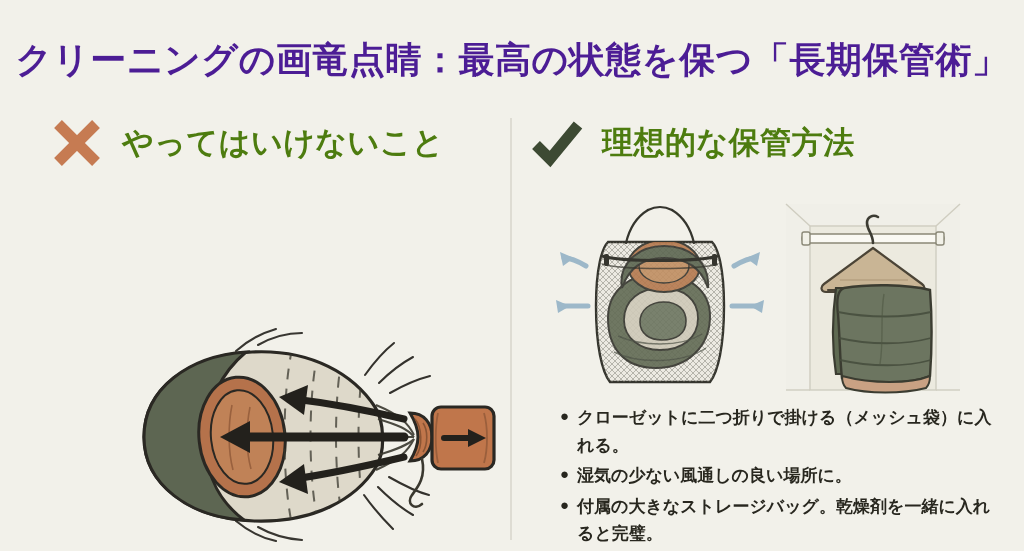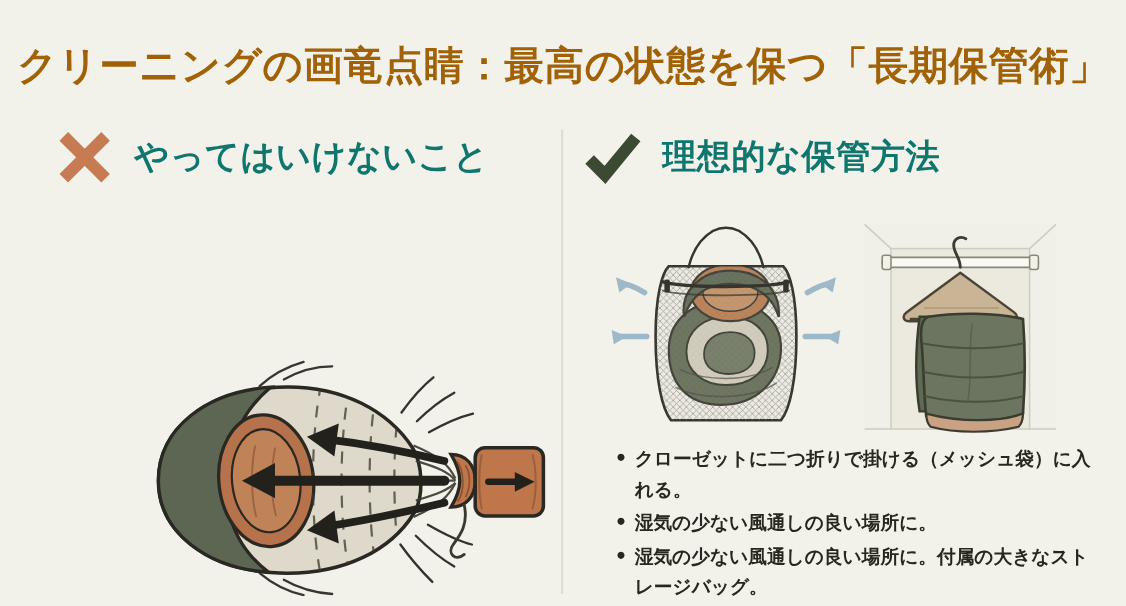--- a/index.html
+++ b/index.html
@@ -27,21 +27,21 @@
   
   .title {
     position: absolute;
     left: 0;
     top: 36px;
     width: 1024px;
     text-align: center;
     font-size: 36px;
     font-weight: 700;
     letter-spacing: 0.5px;
-    color: #a16207;
+    color: #4c1d95;
     white-space: nowrap;
   }
 
   
   .divider {
     position: absolute;
     left: 510px;
     top: 118px;
     width: 2px;
     height: 422px;
@@ -66,21 +66,21 @@
     width: 54px;
     height: 54px;
     flex: 0 0 54px;
     position: relative;
   }
   .head-icon svg { display: block; width: 54px; height: 54px; }
 
   .head-label {
     font-size: 31px;
     font-weight: 700;
-    color: #0f766e;
+    color: #4d7c0f;
     letter-spacing: 0.5px;
     white-space: nowrap;
   }
 
   
   .illus-left {
     position: absolute;
     left: 82px;
     top: 215px;
     width: 370px;
@@ -377,17 +377,17 @@
     <div class="bullet-row">
       <span class="bullet-dot">●</span>
       <span class="bullet-text">クローゼットに二つ折りで掛ける（メッシュ袋）に入れる。</span>
     </div>
     <div class="bullet-row">
       <span class="bullet-dot">●</span>
       <span class="bullet-text">湿気の少ない風通しの良い場所に。</span>
     </div>
     <div class="bullet-row">
       <span class="bullet-dot">●</span>
-      <span class="bullet-text">湿気の少ない風通しの良い場所に。付属の大きなストレージバッグ。</span>
+      <span class="bullet-text">付属の大きなストレージバッグ。乾燥剤を一緒に入れると完璧。</span>
     </div>
   </div>
 
 </div>
 
 </body></html>

